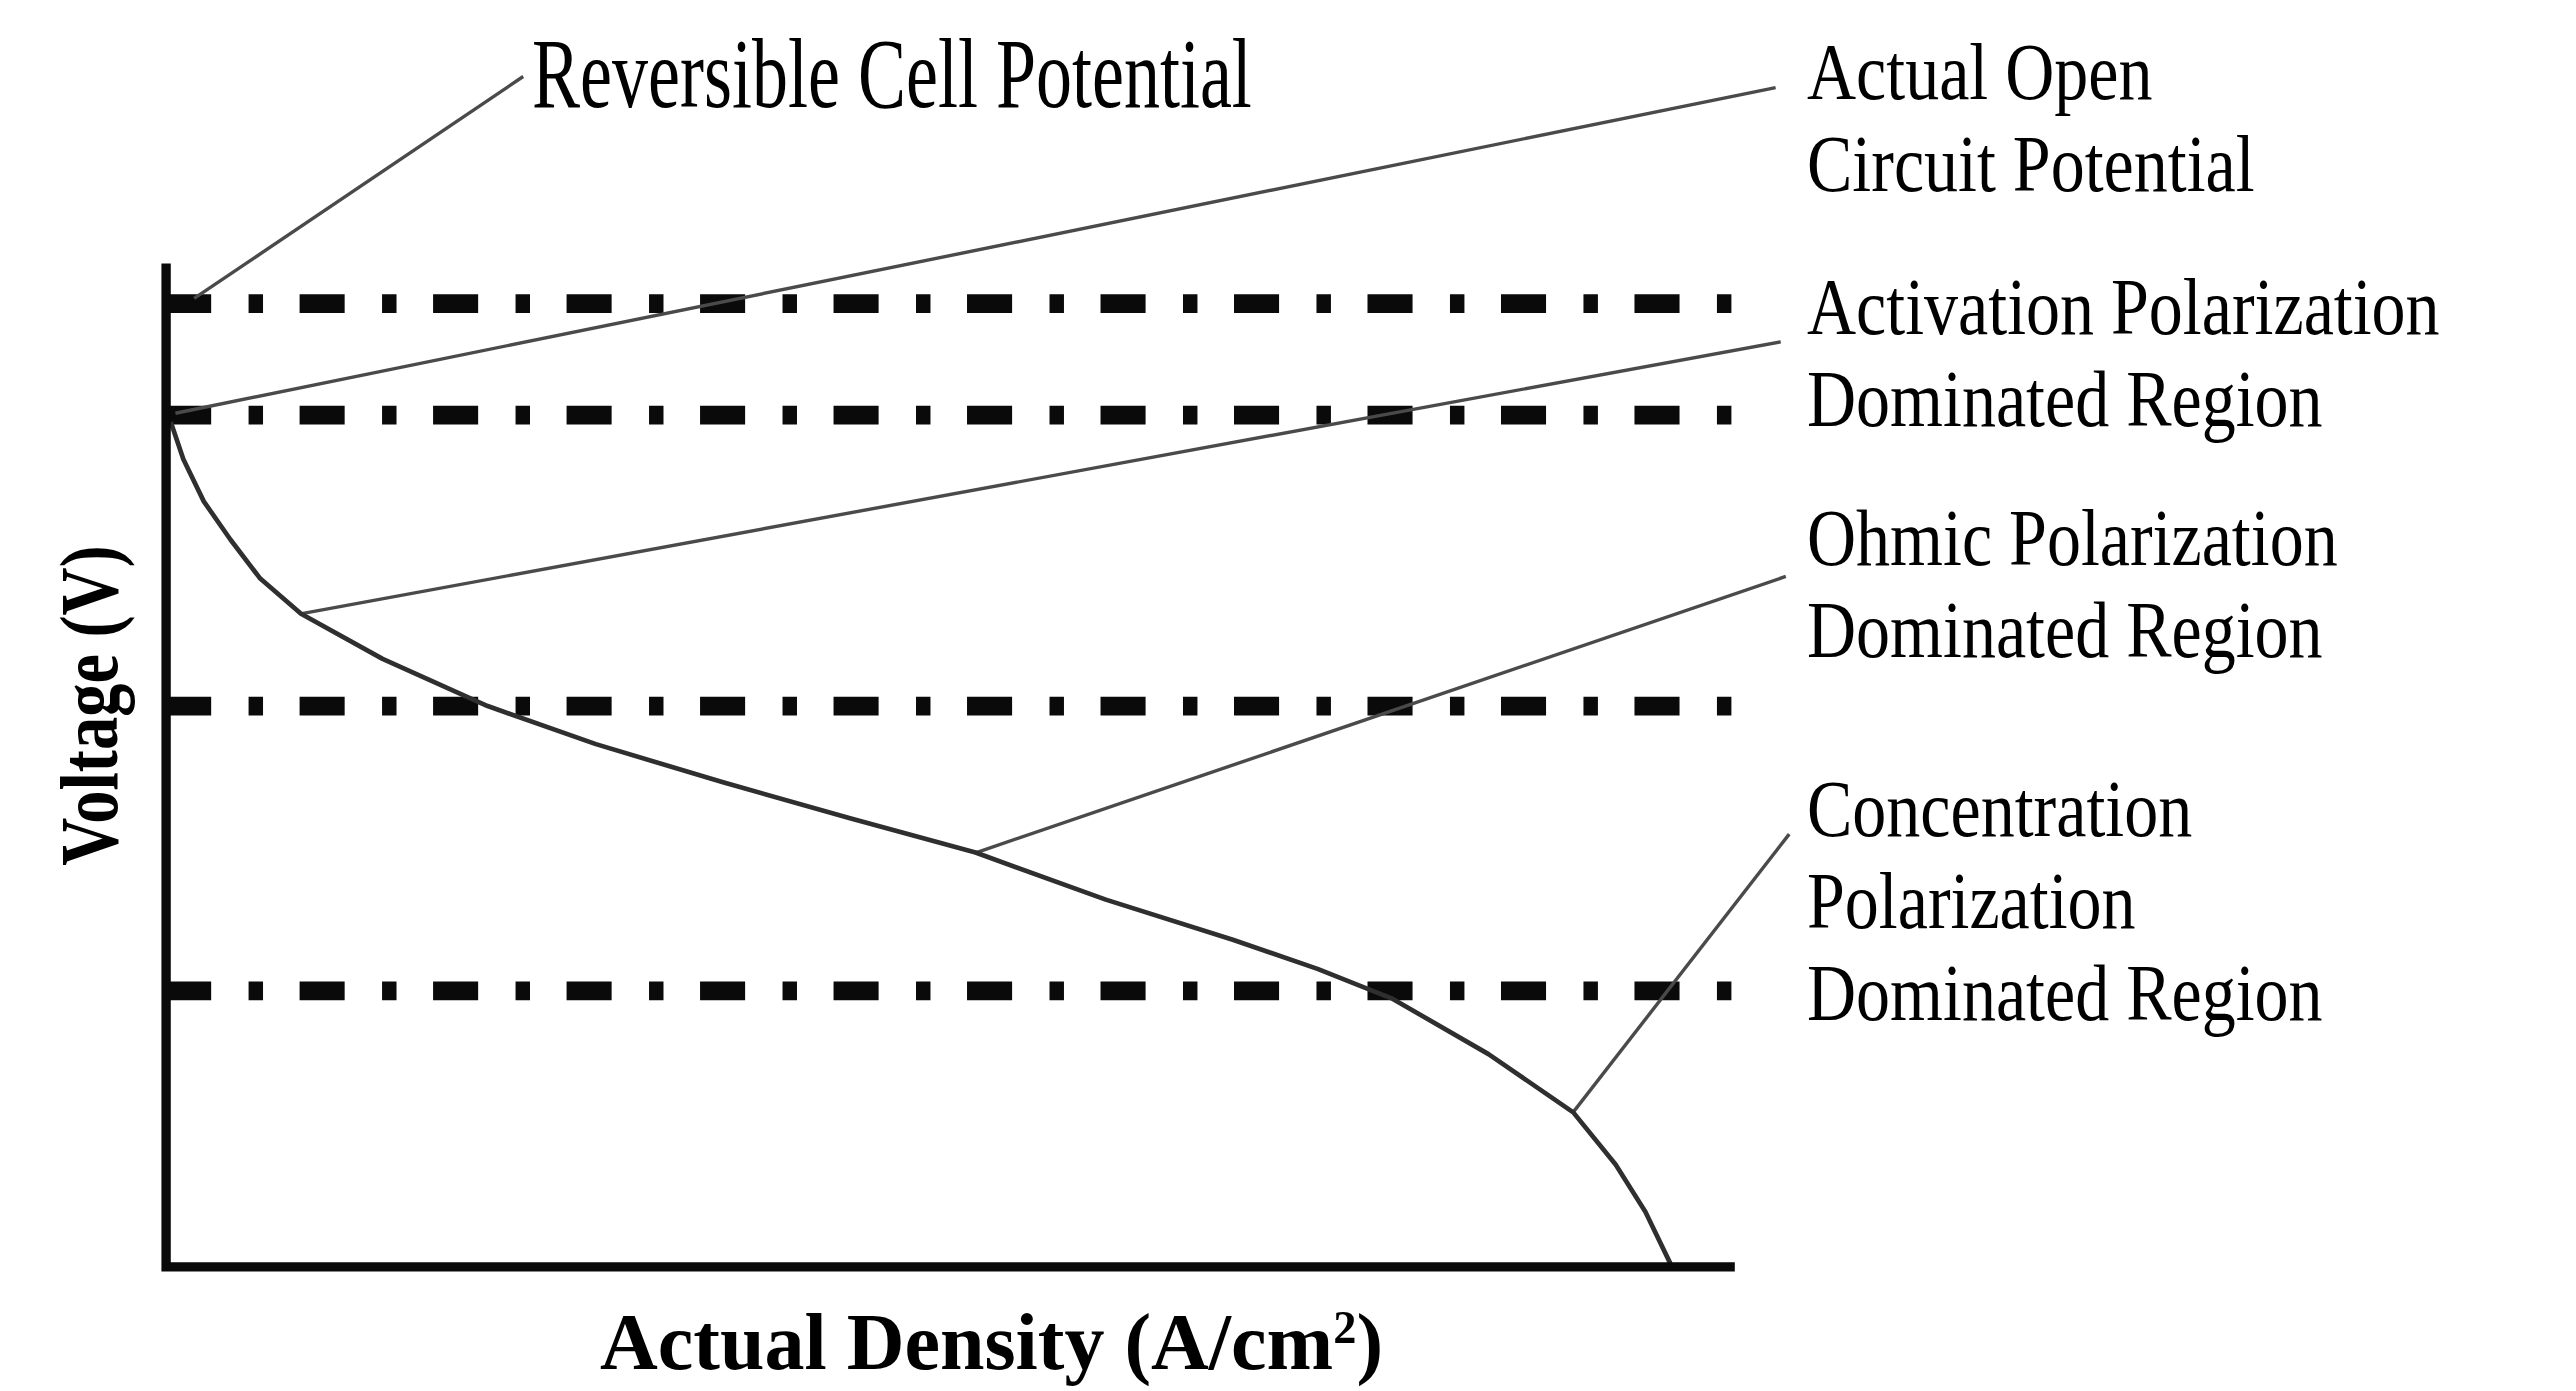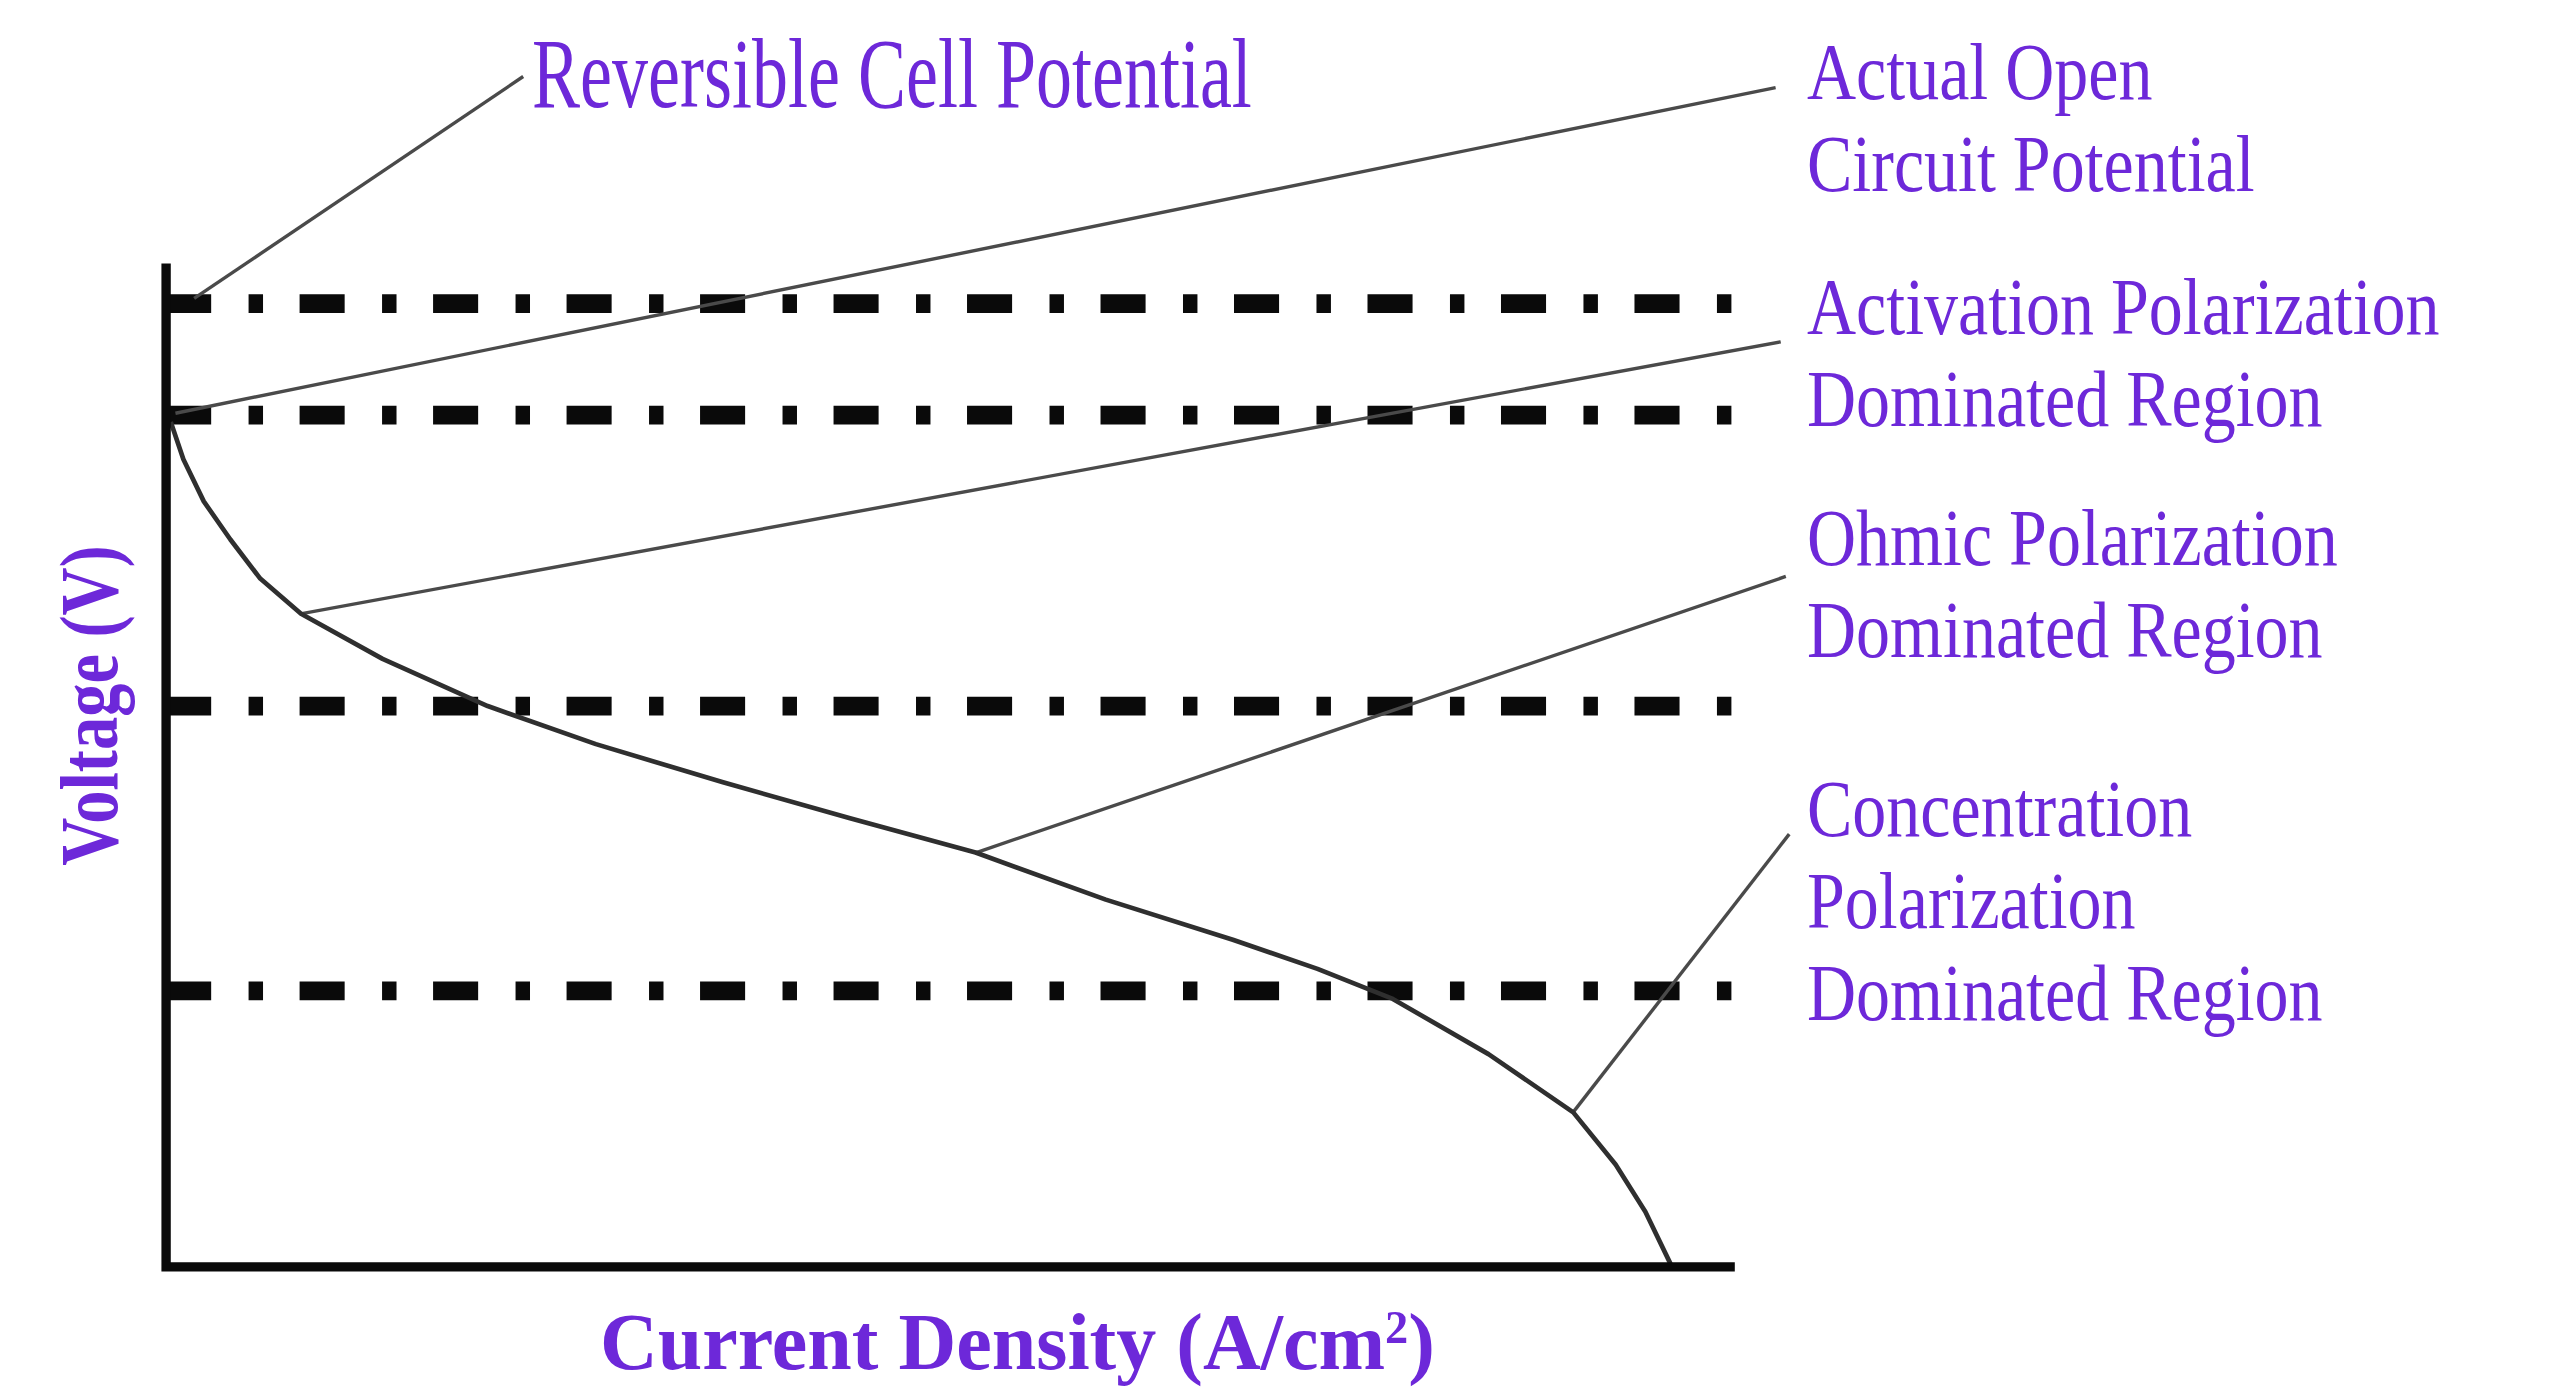--- a/index.html
+++ b/index.html
@@ -1,17 +1,17 @@
 <!DOCTYPE html>
 <html style="font-size:13.6px"><head>
 <meta charset="utf-8">
 <style>
   html,body{margin:0;padding:0;background:#ffffff;}
   #figure{position:relative;width:2576px;height:1391px;background:#ffffff;overflow:hidden;
-          font-family:"Liberation Serif","DejaVu Serif",serif;color:#6d28d9;}
+          font-family:"Liberation Serif","DejaVu Serif",serif;color:#000000;}
   #plot-svg{position:absolute;left:0;top:0;width:2576px;height:1391px;}
   .axis{stroke:#0a0a0a;stroke-width:11;fill:none;}
   .refline{stroke:#0a0a0a;stroke-width:22;stroke-dasharray:53 44 17 43;fill:none;}
   .curve{stroke:#2f2f2f;stroke-width:5.5;fill:none;stroke-linejoin:round;}
   .leader{stroke:#4a4a4a;stroke-width:4;fill:none;}
   .fig-label{position:absolute;white-space:pre-line;}
   .right-label{left:1807px;font-size:80px;line-height:92px;
                transform:scaleX(0.85);transform-origin:left top;}
   #reversible-label{left:532px;top:24px;font-size:100px;line-height:100px;
                     transform:scaleX(0.72);transform-origin:left top;}
@@ -51,18 +51,18 @@
 
   <div class="fig-label right-label" id="activation-label">Activation Polarization
 Dominated Region</div>
 
   <div class="fig-label right-label" id="ohmic-label">Ohmic Polarization
 Dominated Region</div>
 
   <div class="fig-label right-label" id="concentration-label">Concentration Polarization
 Dominated Region</div>
 
-  <div class="fig-label" id="x-axis-label"><span>Current Density (A/cm</span><span class="sup">2</span><span>)</span></div>
+  <div class="fig-label" id="x-axis-label"><span>Actual Density (A/cm</span><span class="sup">2</span><span>)</span></div>
 
   <div class="fig-label" id="y-axis-label">Voltage (V)</div>
 
 </div>
 
 
 </body></html>

